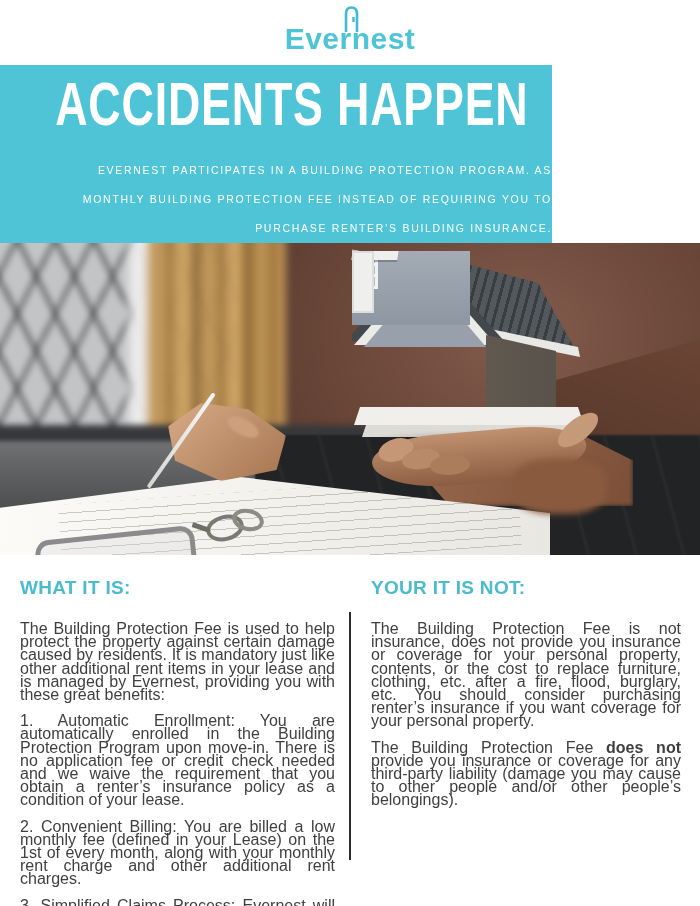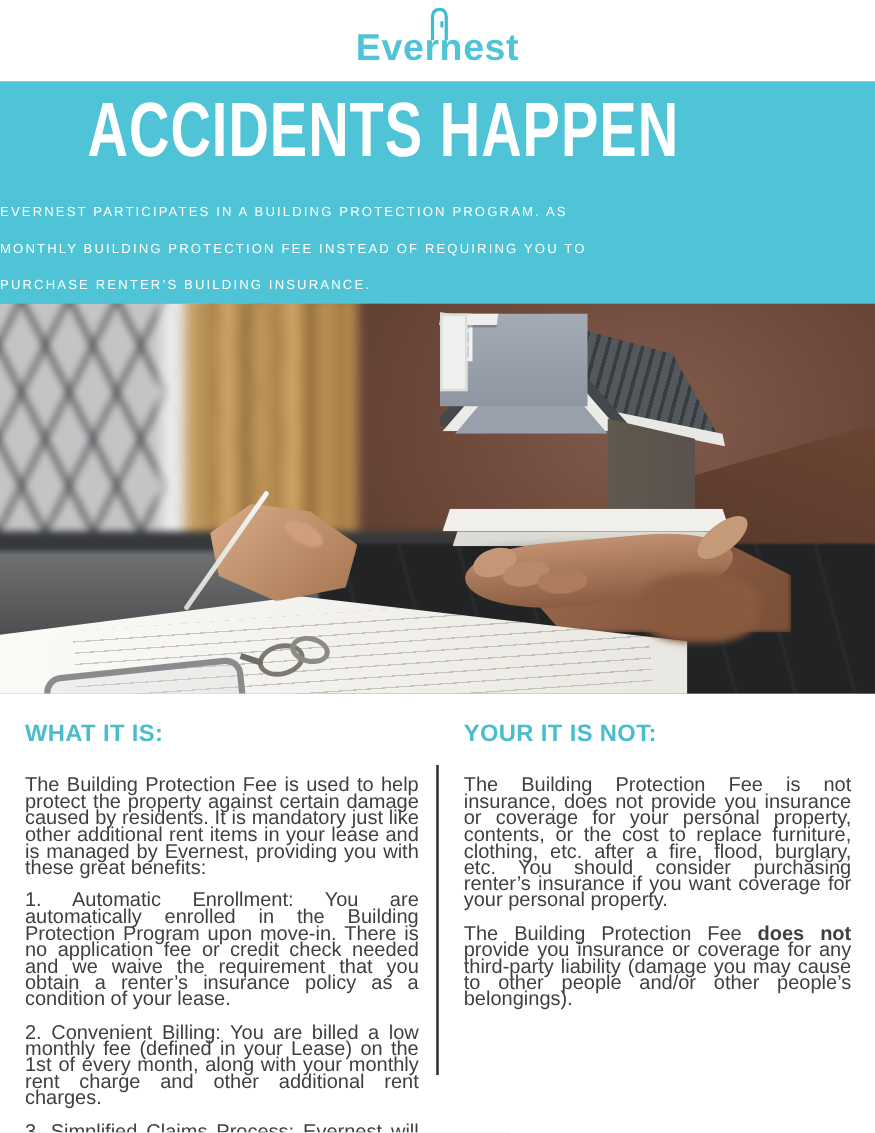--- a/index.html
+++ b/index.html
@@ -6,22 +6,22 @@
   .page{position:relative;width:700px;height:906px;background:#ffffff;overflow:hidden;
         font-family:"Liberation Sans",sans-serif;margin:0 auto;}
 
   
   .header{position:absolute;top:0;left:0;width:700px;height:65px;background:#ffffff;border-radius:31px;}
   .logo-text{position:absolute;left:0;right:0;top:22px;text-align:center;
              font-size:30px;font-weight:700;letter-spacing:.5px;color:var(--accent_teal,#3fbcd0);}
   .door-icon{position:absolute;left:342px;top:4px;}
 
   
-  .banner{position:absolute;top:65px;left:0;width:700px;height:178px;
-          background:var(--accent_teal,#4fc4d6);color:#fff;text-align:left;overflow:hidden;}
+  .banner{position:absolute;top:65px;left:0;width:552px;height:178px;
+          background:var(--accent_teal,#4fc4d6);color:#fff;text-align:right;overflow:hidden;}
   .banner-title{margin:0;padding-top:12px;font-size:56px;line-height:52px;font-weight:700;
                 letter-spacing:1px;transform:scale(.8,1.1);transform-origin:50% 40%;white-space:nowrap;}
   .banner-sub{margin-top:27px;font-size:10.5px;font-weight:400;letter-spacing:1.7px;line-height:29px;}
 
   
   .photo{position:absolute;top:243px;left:0;width:700px;height:312px;background:#60443a;overflow:hidden;}
   .photo *{position:absolute;}
   .lattice{left:-15px;top:-12px;width:255px;height:250px;background:#c3c4c5;
     background-image:
       linear-gradient(90deg,transparent 138px,rgba(238,238,238,.95) 150px 176px,transparent 190px),

